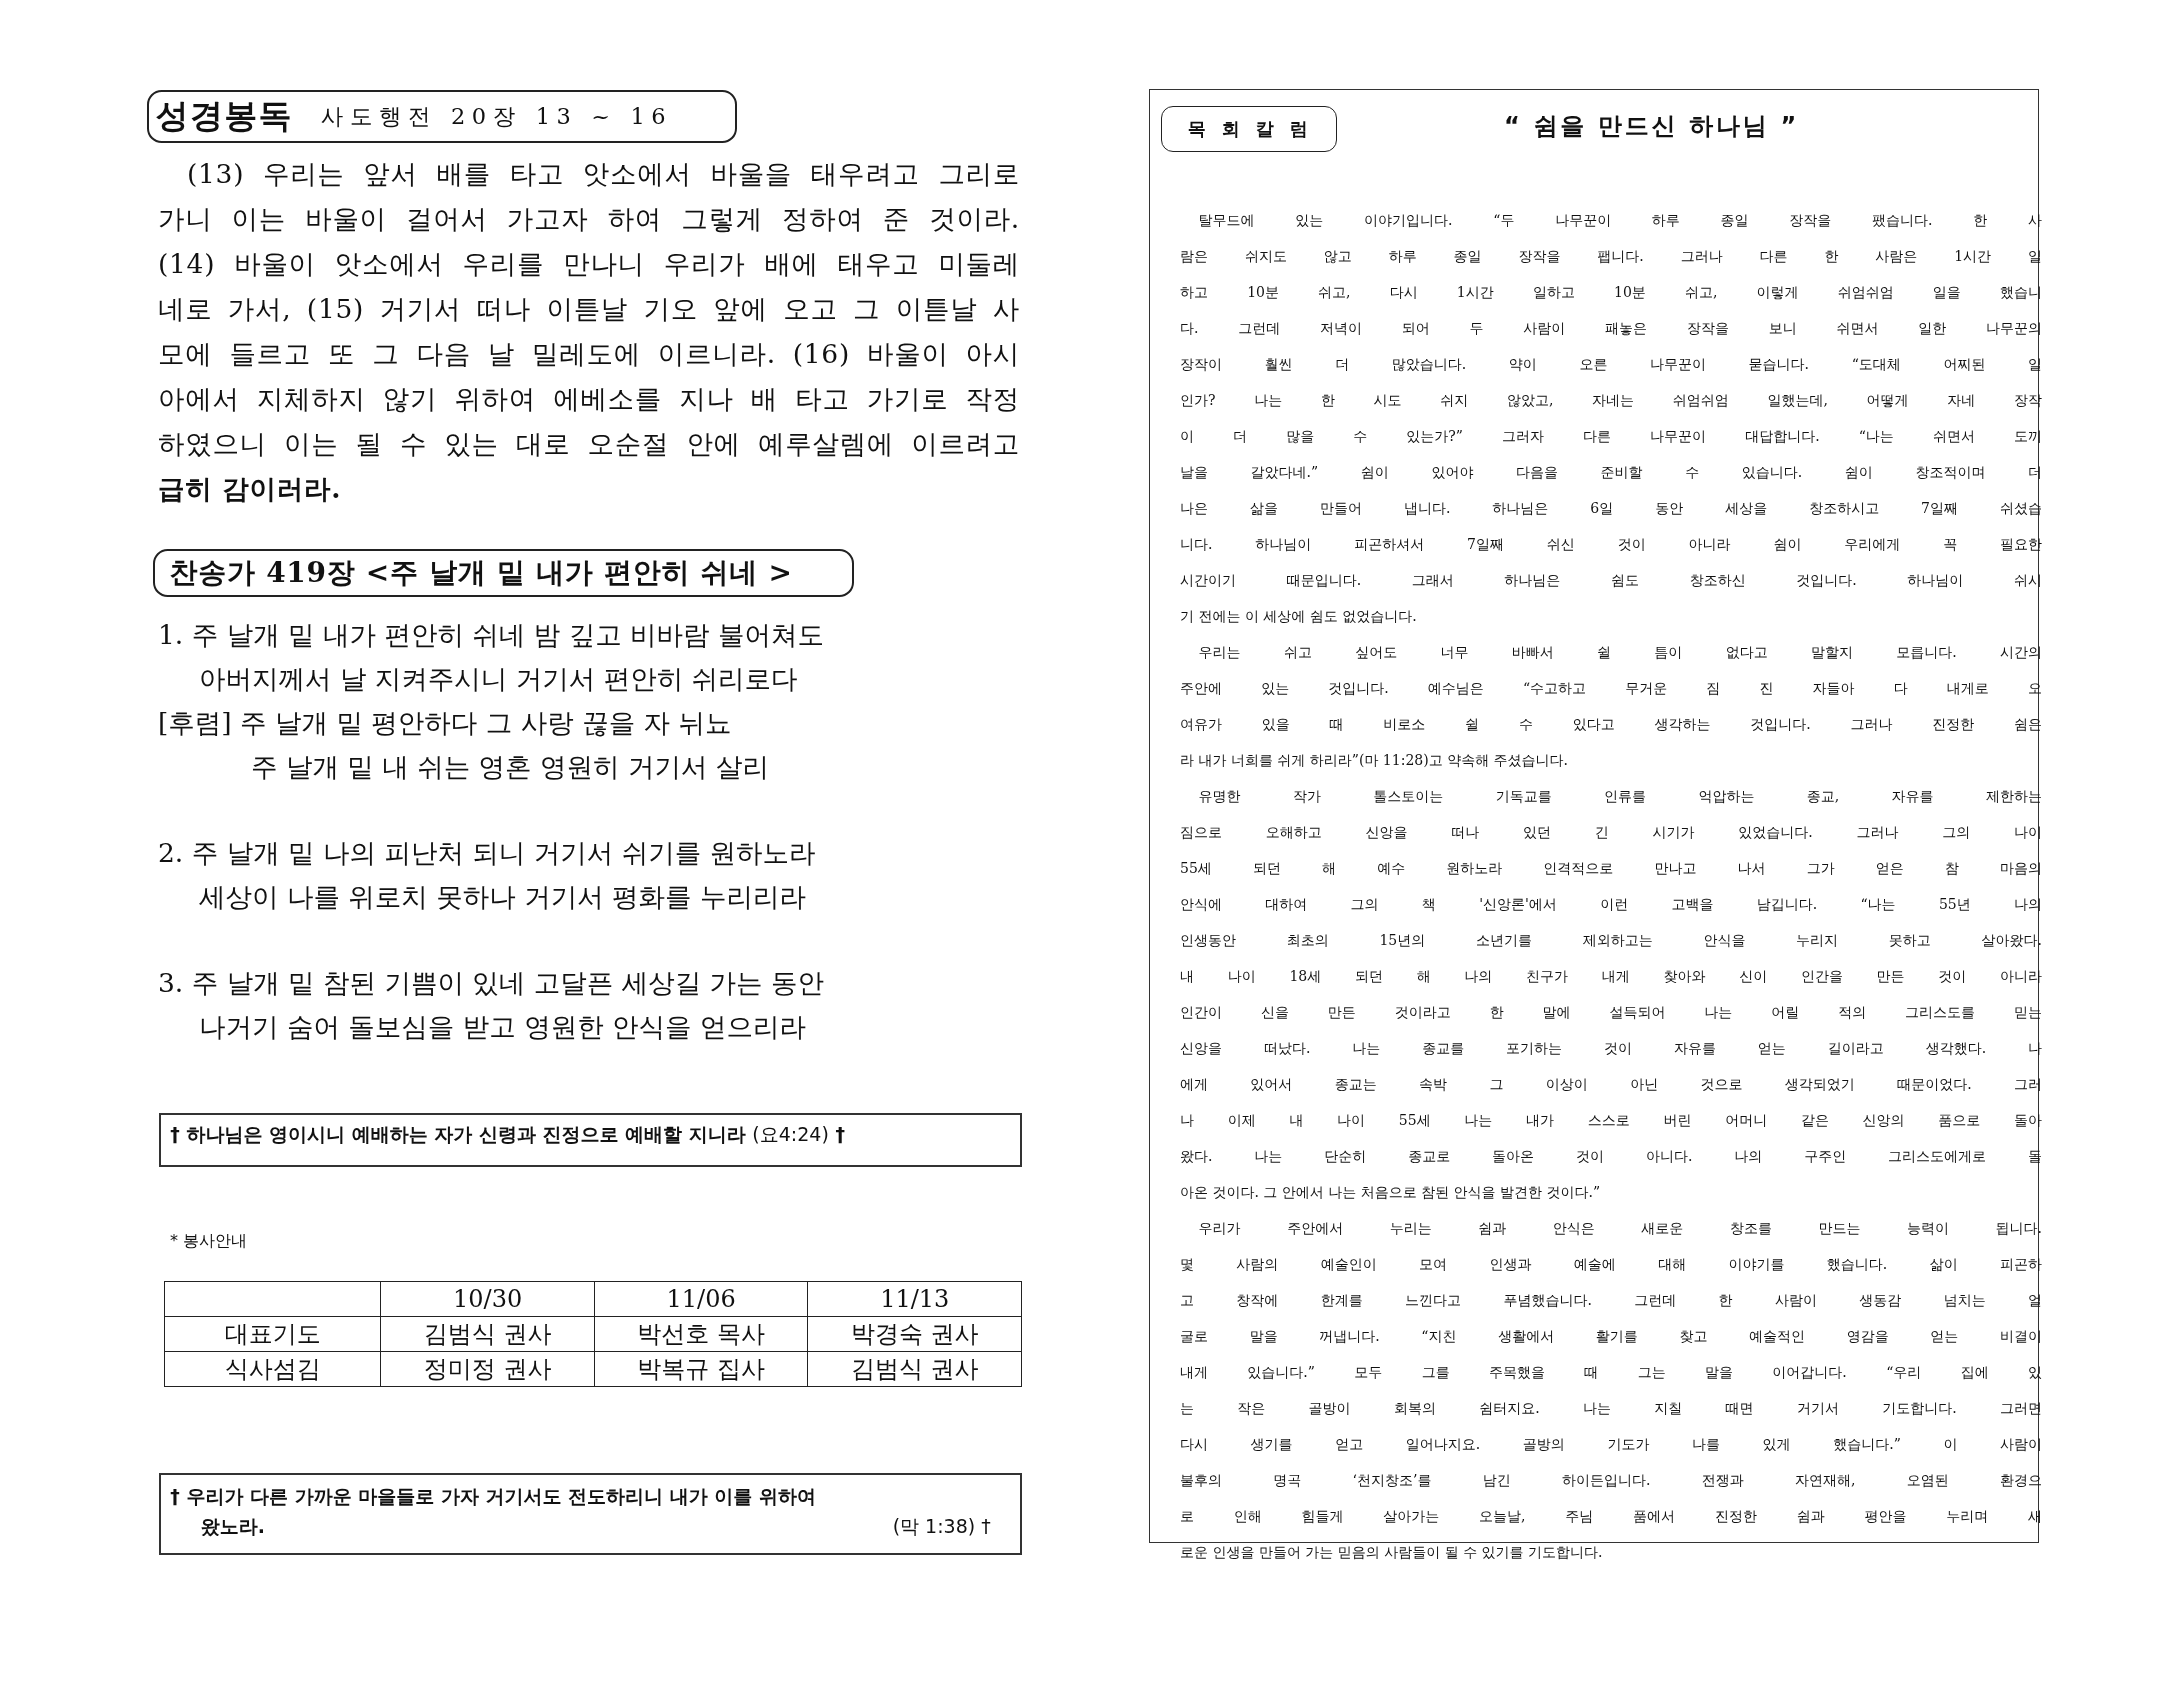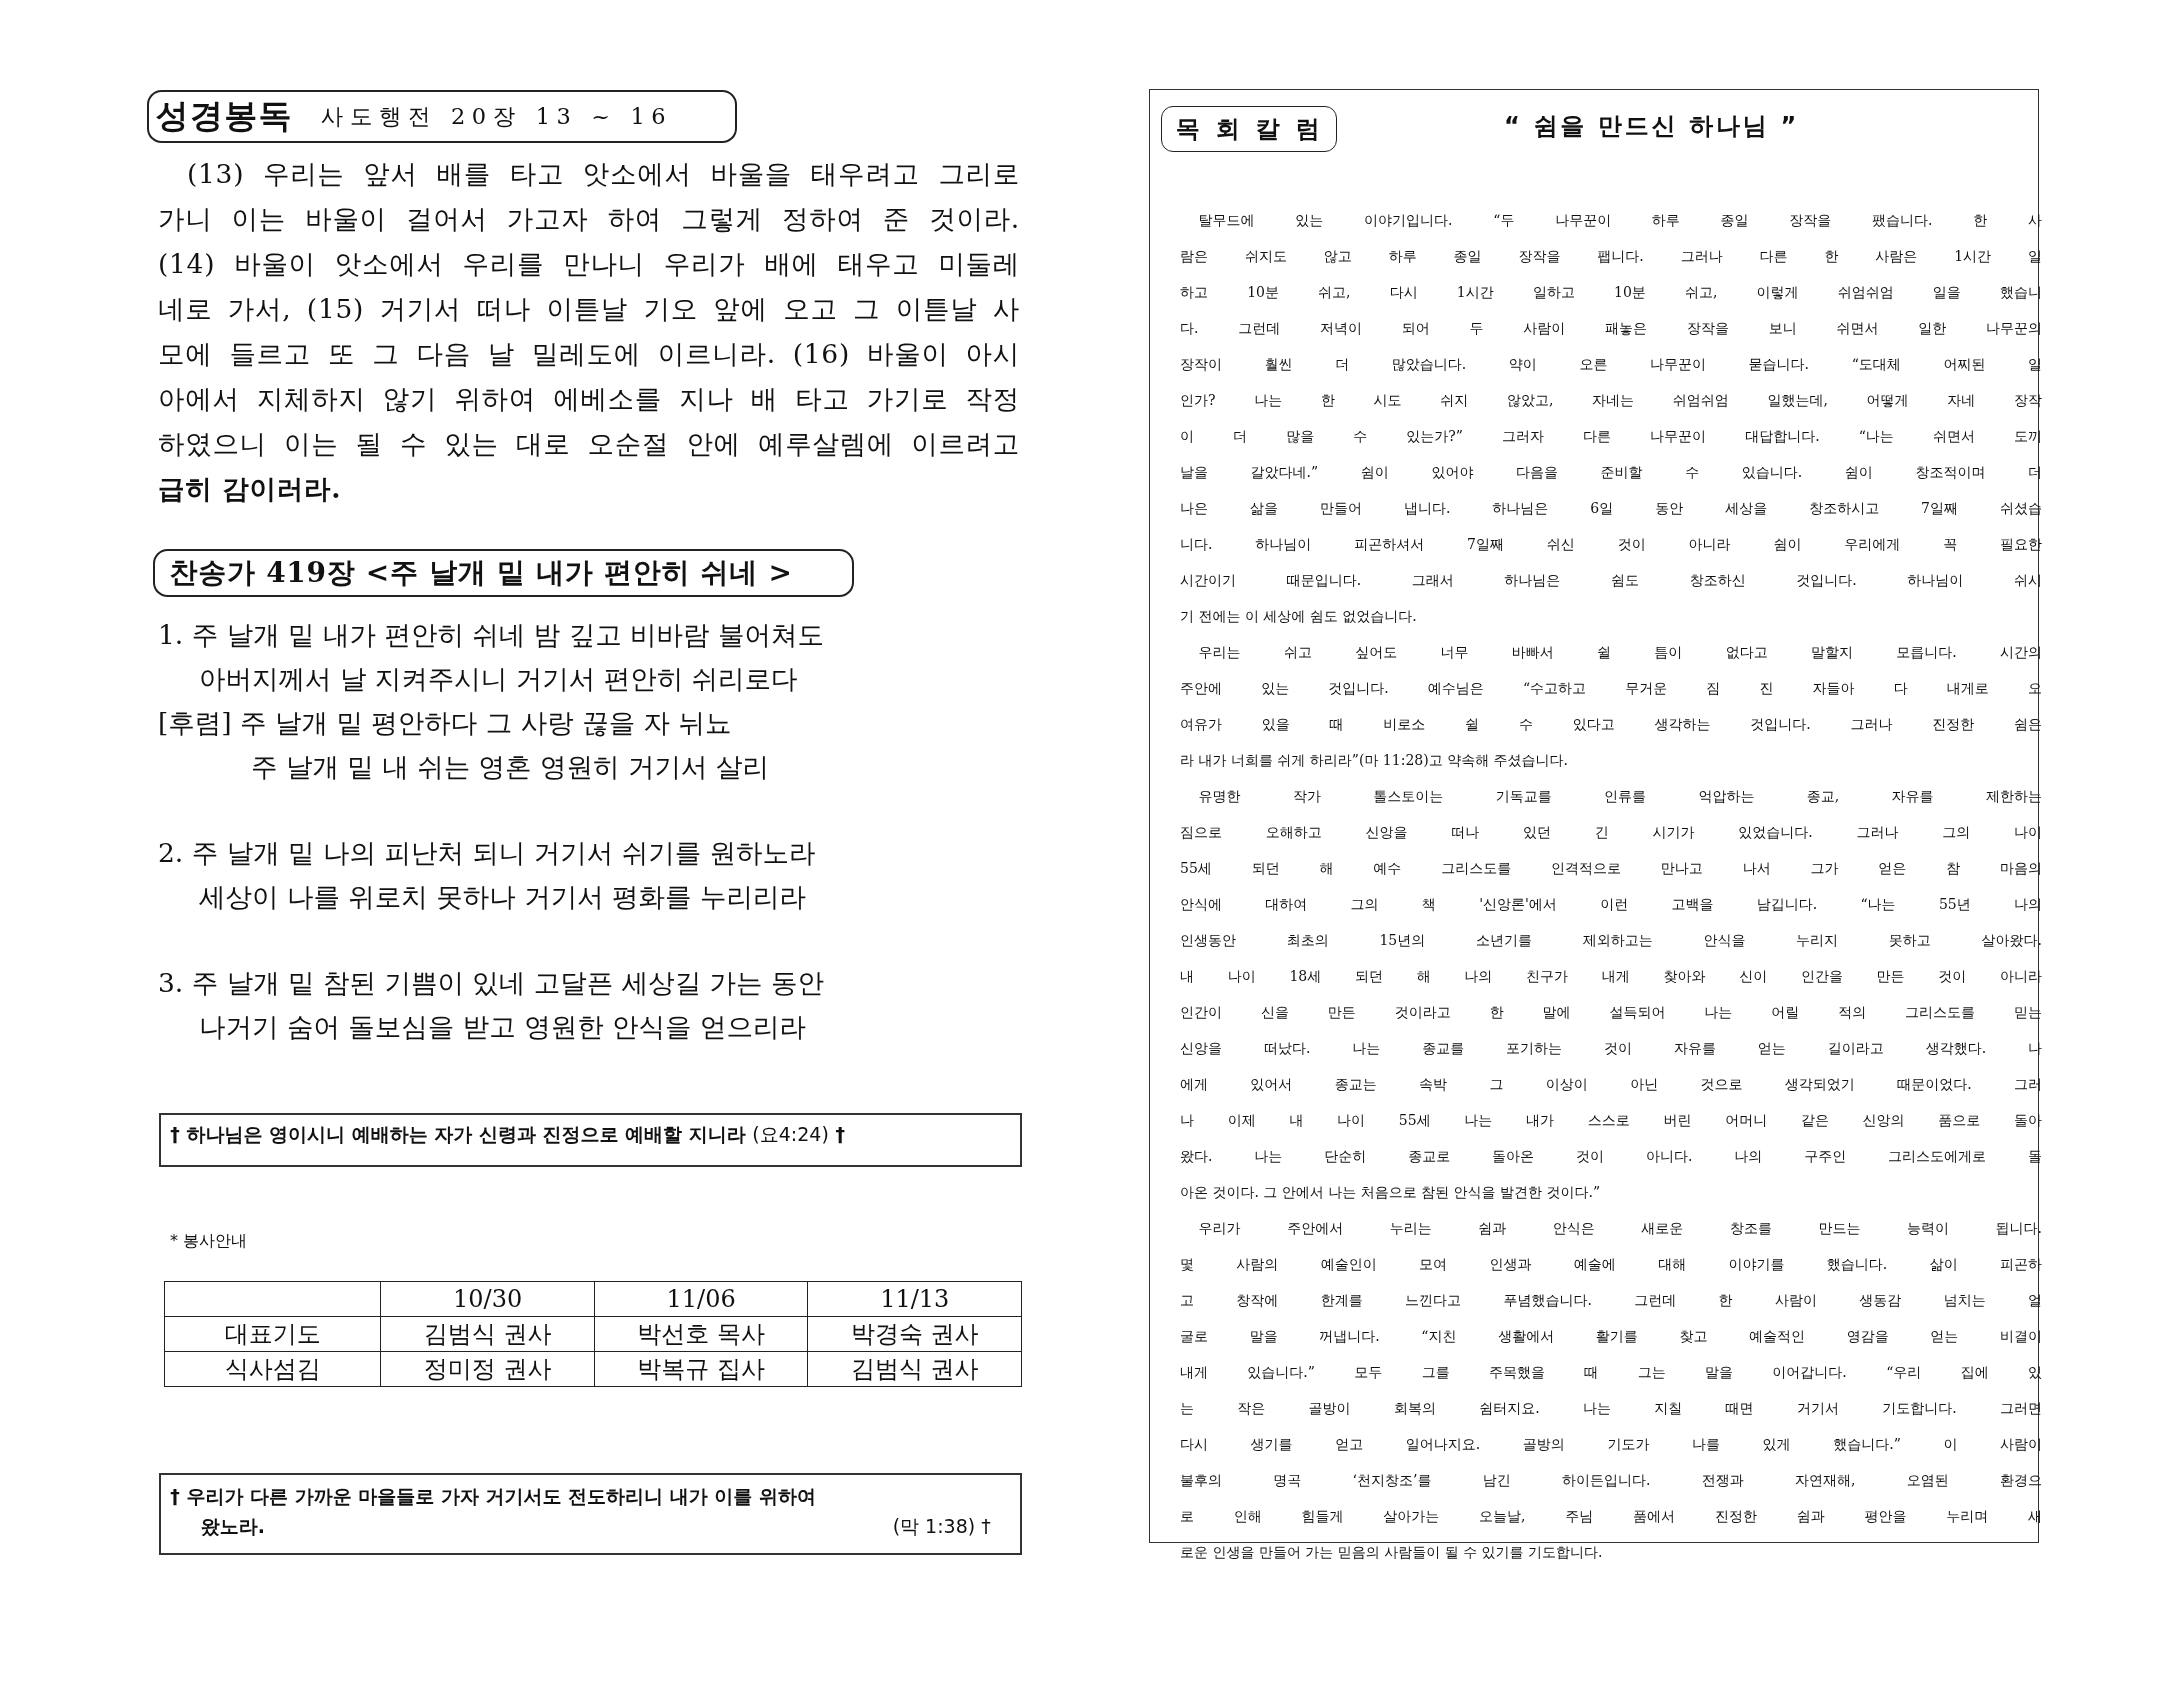--- a/index.html
+++ b/index.html
@@ -48,21 +48,21 @@
   table.service td, table.service th { border:1.7px solid #222; height:34px; padding:0;
     text-align:center; font-weight:normal; line-height:1; }
   table.service col.c0 { width:217px; }
   table.service col.cx { width:214px; }
 
   
   .column-box { left:1149px; top:89px; width:890px; height:1454px; border:1.7px solid #333;
     box-sizing:border-box; }
   .column-label { left:1161px; top:106px; width:176px; height:46px; border:1.7px solid #222;
     border-radius:12px; box-sizing:border-box; display:flex; align-items:center; justify-content:center;
-    font-family:"DejaVu Sans","Liberation Sans",sans-serif; font-weight:bold; font-size:24px;
+    font-family:"DejaVu Sans","Liberation Sans",sans-serif; font-weight:bold; font-size:18px;
     letter-spacing:16px; padding-left:13.3px; white-space:nowrap; }
   .column-title { left:1353px; top:110px; width:597px; text-align:center;
     font-family:"DejaVu Sans","Liberation Sans",sans-serif; font-weight:bold; font-size:24px;
     letter-spacing:2.7px; white-space:nowrap; }
   .column-body { left:1180px; top:158px; width:862px; font-size:14px; line-height:36px;margin-top:44px; }
   .column-body .line { display:block; white-space:nowrap; text-align:justify; text-align-last:justify; }
   .column-body .line.last { text-align-last:left; }
   .column-body .line.ind { padding-left:18.6px; }
 </style>
 </head>
@@ -166,21 +166,21 @@
     <span class="line">나은 삶을 만들어 냅니다. 하나님은 6일 동안 세상을 창조하시고 7일째 쉬셨습</span>
     <span class="line">니다. 하나님이 피곤하셔서 7일째 쉬신 것이 아니라 쉼이 우리에게 꼭 필요한</span>
     <span class="line">시간이기 때문입니다. 그래서 하나님은 쉼도 창조하신 것입니다. 하나님이 쉬시</span>
     <span class="line last">기 전에는 이 세상에 쉼도 없었습니다.</span>
     <span class="line ind">우리는 쉬고 싶어도 너무 바빠서 쉴 틈이 없다고 말할지 모릅니다. 시간의</span>
     <span class="line">주안에 있는 것입니다. 예수님은 “수고하고 무거운 짐 진 자들아 다 내게로 오</span>
     <span class="line">여유가 있을 때 비로소 쉴 수 있다고 생각하는 것입니다. 그러나 진정한 쉼은</span>
     <span class="line last">라 내가 너희를 쉬게 하리라”(마 11:28)고 약속해 주셨습니다.</span>
     <span class="line ind">유명한 작가 톨스토이는 기독교를 인류를 억압하는 종교, 자유를 제한하는</span>
     <span class="line">짐으로 오해하고 신앙을 떠나 있던 긴 시기가 있었습니다. 그러나 그의 나이</span>
-    <span class="line">55세 되던 해 예수 그리스도를 인격적으로 만나고 나서 그가 얻은 참 마음의</span>
+    <span class="line">55세 되던 해 예수 원하노라 인격적으로 만나고 나서 그가 얻은 참 마음의</span>
     <span class="line">안식에 대하여 그의 책 '신앙론'에서 이런 고백을 남깁니다. “나는 55년 나의</span>
     <span class="line">인생동안 최초의 15년의 소년기를 제외하고는 안식을 누리지 못하고 살아왔다.</span>
     <span class="line">내 나이 18세 되던 해 나의 친구가 내게 찾아와 신이 인간을 만든 것이 아니라</span>
     <span class="line">인간이 신을 만든 것이라고 한 말에 설득되어 나는 어릴 적의 그리스도를 믿는</span>
     <span class="line">신앙을 떠났다. 나는 종교를 포기하는 것이 자유를 얻는 길이라고 생각했다. 나</span>
     <span class="line">에게 있어서 종교는 속박 그 이상이 아닌 것으로 생각되었기 때문이었다. 그러</span>
     <span class="line">나 이제 내 나이 55세 나는 내가 스스로 버린 어머니 같은 신앙의 품으로 돌아</span>
     <span class="line">왔다. 나는 단순히 종교로 돌아온 것이 아니다. 나의 구주인 그리스도에게로 돌</span>
     <span class="line last">아온 것이다. 그 안에서 나는 처음으로 참된 안식을 발견한 것이다.”</span>
     <span class="line ind">우리가 주안에서 누리는 쉼과 안식은 새로운 창조를 만드는 능력이 됩니다.</span>

